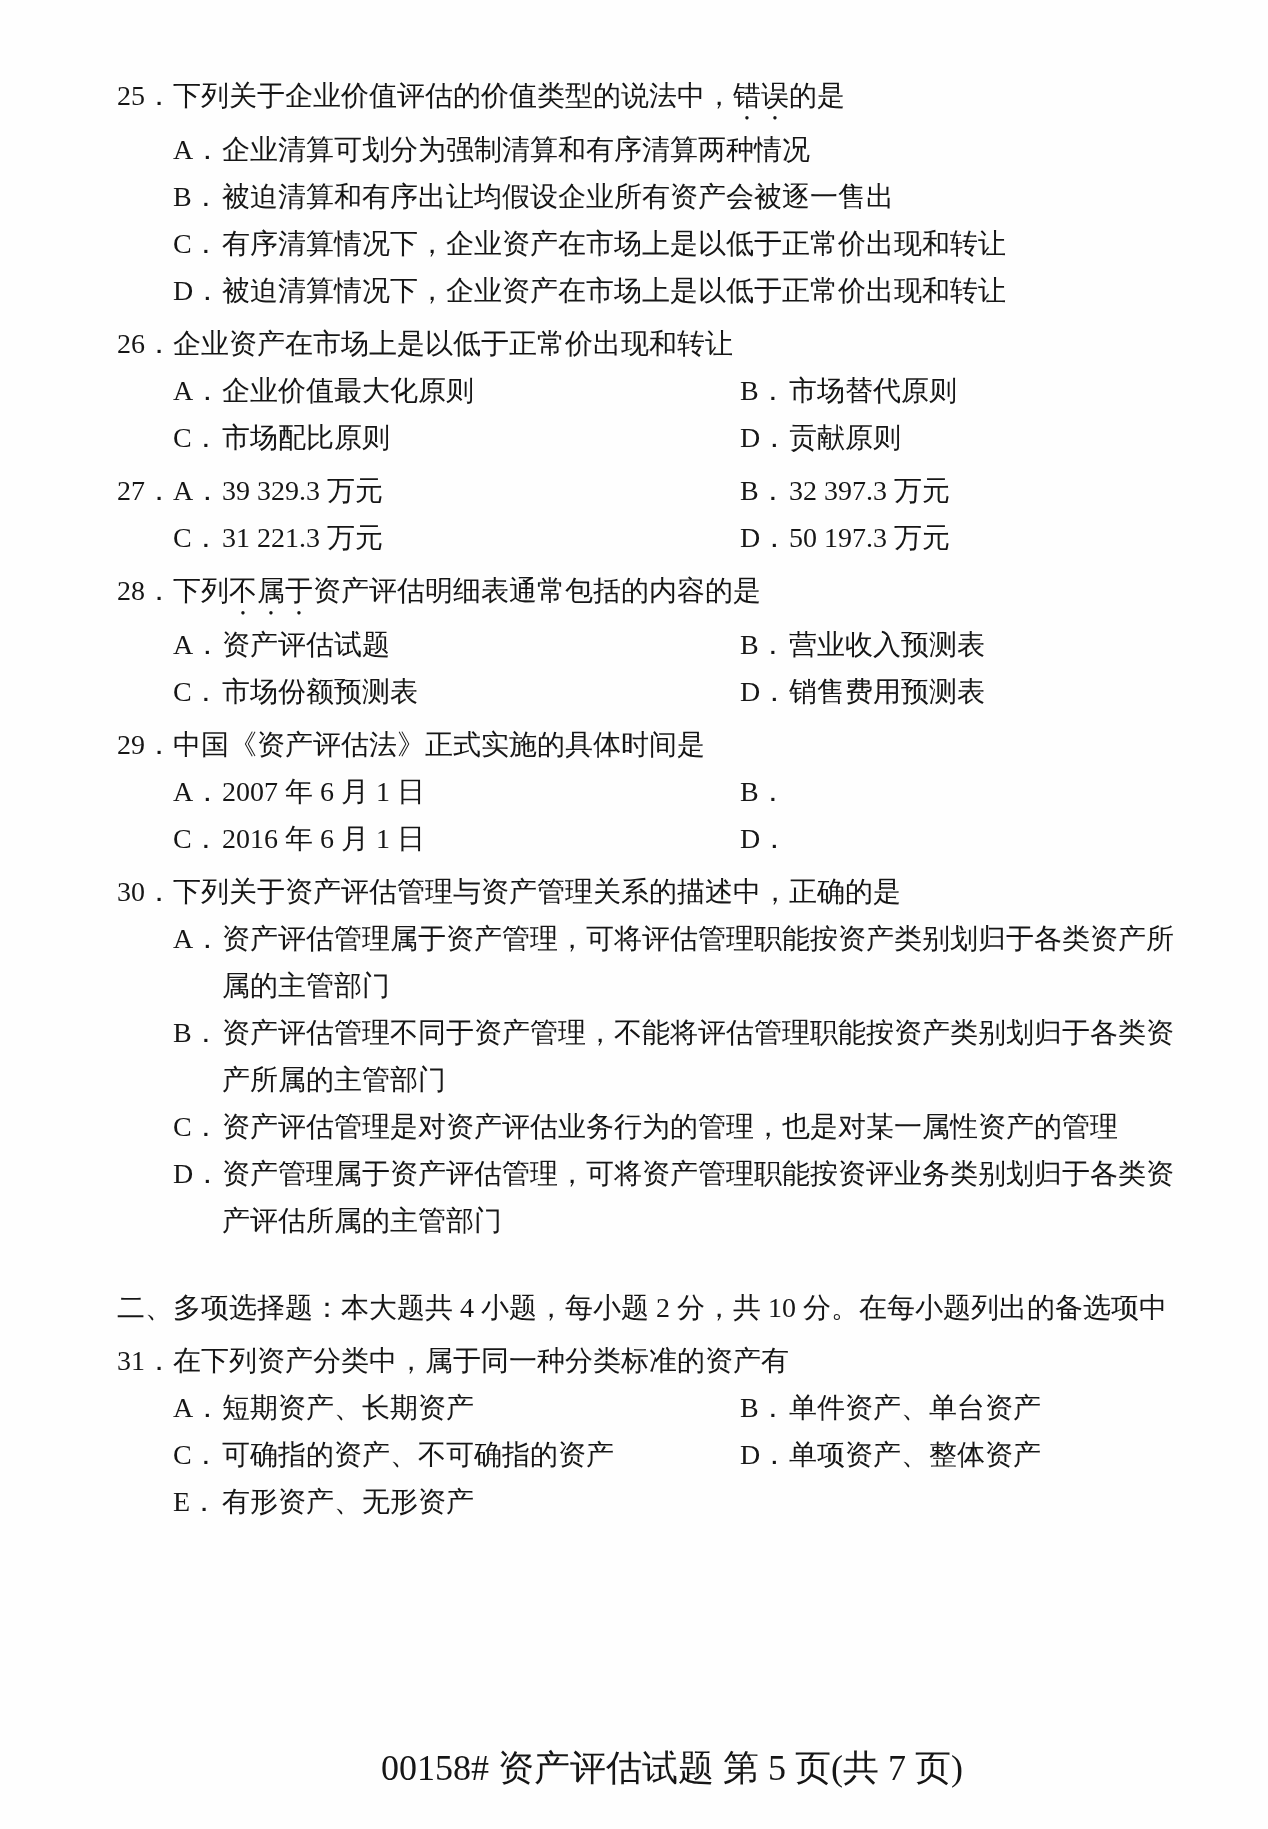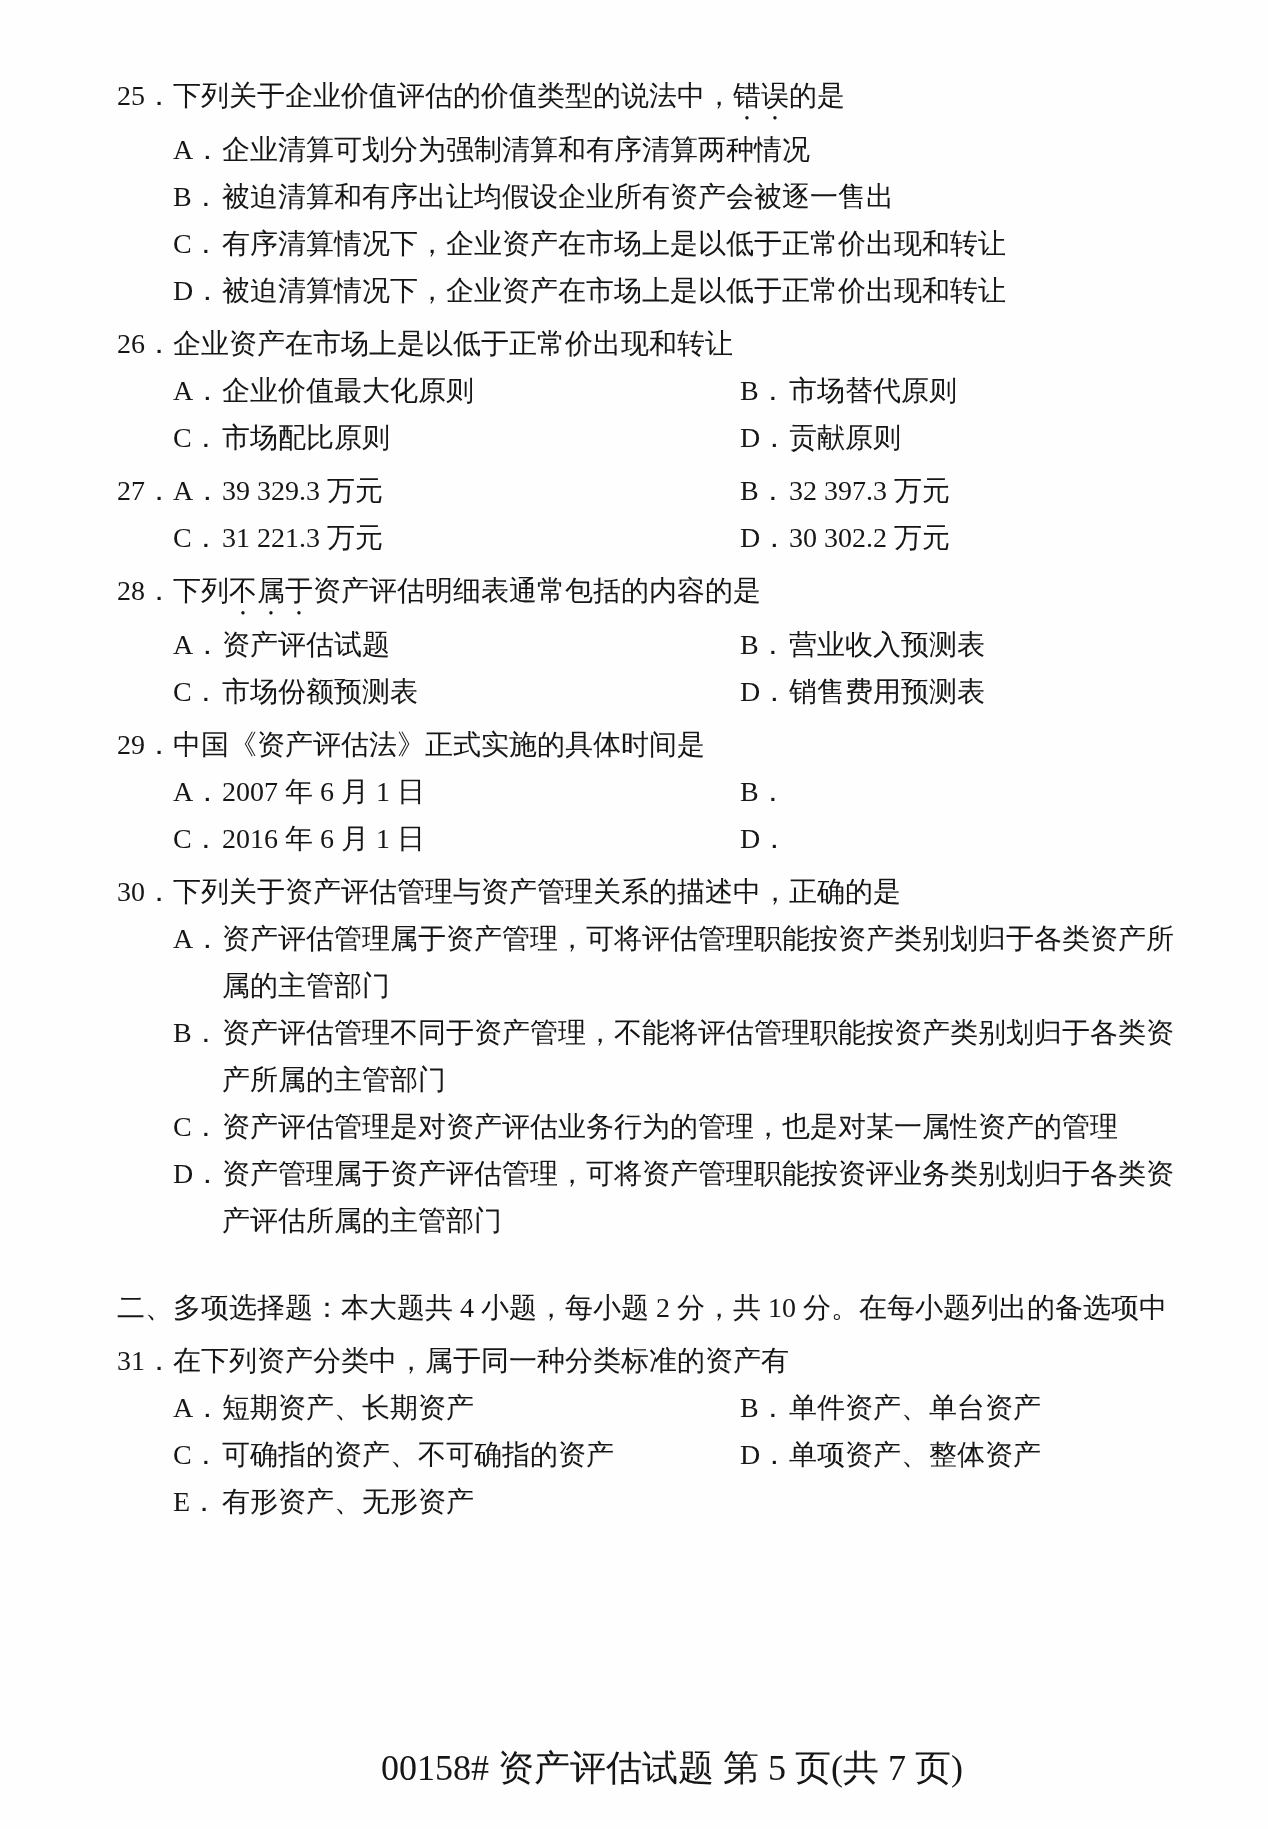--- a/index.html
+++ b/index.html
@@ -97,21 +97,21 @@
             <div class="opt">
               <span class="opt-label">B．</span>
               <span class="opt-text">32 397.3 万元</span>
             </div>
             <div class="opt">
               <span class="opt-label">C．</span>
               <span class="opt-text">31 221.3 万元</span>
             </div>
             <div class="opt">
               <span class="opt-label">D．</span>
-              <span class="opt-text">30 302.2 万元</span>
+              <span class="opt-text">50 197.3 万元</span>
             </div>
           </div>
         </div>
         <div class="question">
           <span class="q-num">28．</span>
           <div class="q-stem">
             <div class="stem-line"><span>下列</span><span class="emph">不属于</span><span>资产评估明细表通常包括的内容的是</span></div>
           </div>
           <div class="opts opts-2col">
             <div class="opt">

